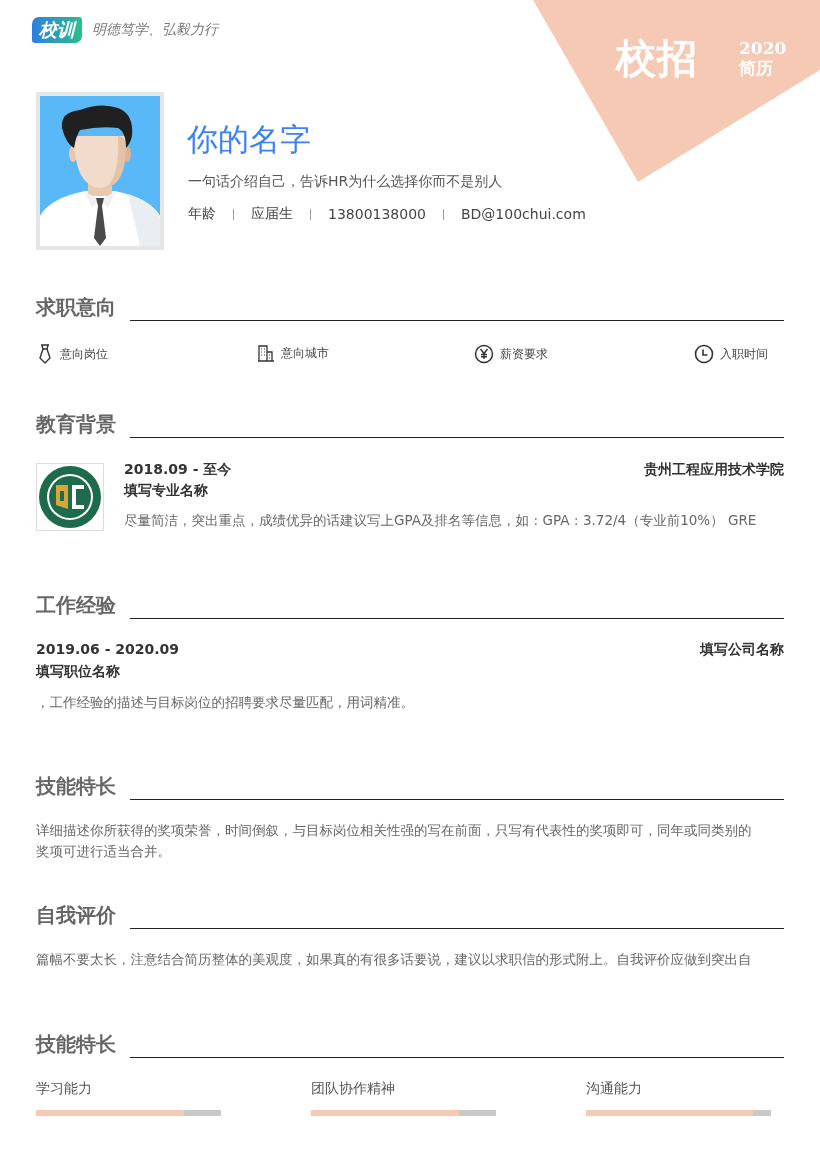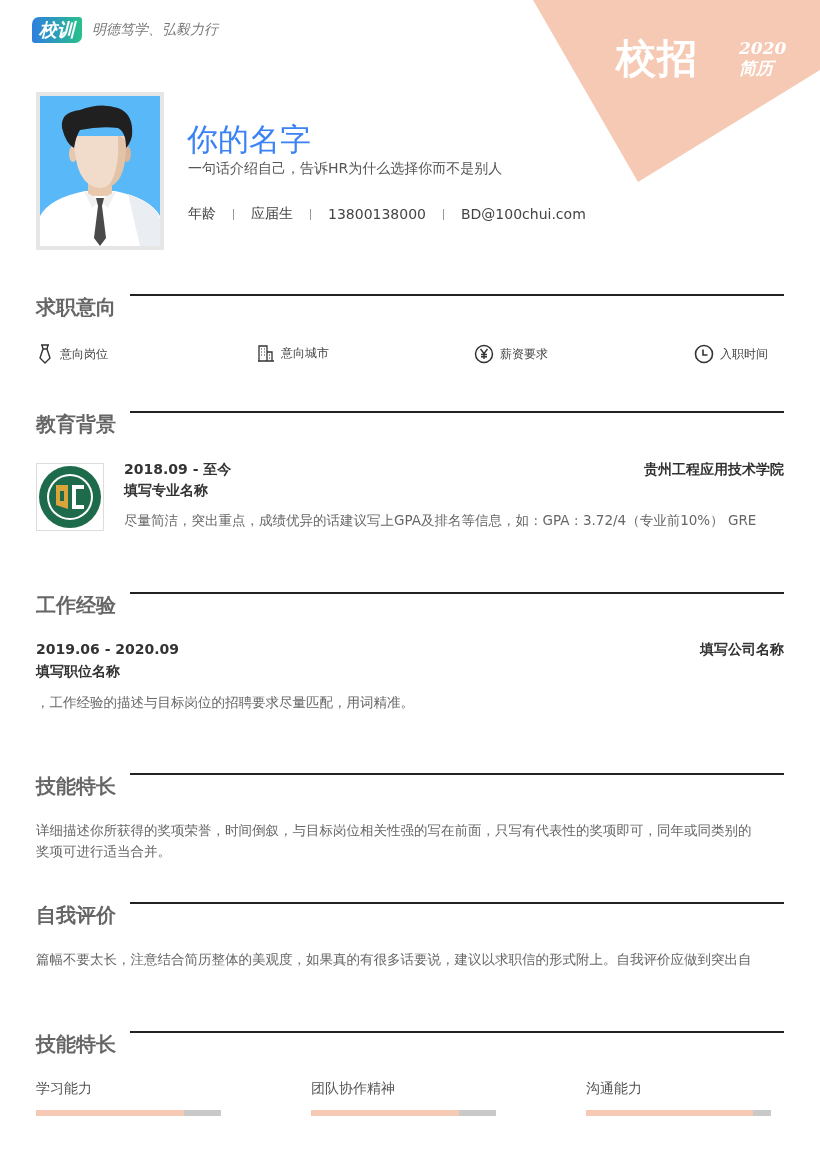--- a/index.html
+++ b/index.html
@@ -2,36 +2,36 @@
 <html><head>
 <meta charset="utf-8">
 <style>
   * { box-sizing: border-box; margin: 0; padding: 0; }
   html, body { width: 820px; height: 1160px; background: #ffffff; overflow: hidden; }
   body { position: relative; font-family: "DejaVu Sans", "Liberation Sans", sans-serif; color: #555; }
 
   .corner-triangle { position: absolute; left: 0; top: 0; width: 820px; height: 200px; pointer-events: none; }
   .corner-title { position: absolute; left: 616px; top: 36px; color: #fff; display: flex; align-items: center; gap: 39px; }
   .corner-title .big { font-family: "DejaVu Serif", "Liberation Serif", serif; font-size: 40px; font-weight: bold; letter-spacing: 1px; line-height: 44px; }
-  .corner-title .small { display: flex; flex-direction: column; margin-left: 2px; font-family: "DejaVu Serif", "Liberation Serif", serif; font-weight: bold; font-style: italic; }
+  .corner-title .small { display: flex; flex-direction: column; margin-left: 2px; font-family: "DejaVu Serif", "Liberation Serif", serif; font-weight: bold; }
   .corner-title .small span { font-size: 17px; line-height: 20px; }
 
   .motto { position: absolute; left: 32px; top: 17px; display: flex; align-items: center; }
   .motto-badge { background: linear-gradient(90deg, #2f7fe0 0%, #28c08a 100%); color: #fff; font-size: 18px; font-weight: bold; font-style: italic; padding: 1px 7px; border-radius: 7px 3px 7px 3px; line-height: 24px; }
   .motto-text { margin-left: 10px; font-size: 14px; color: #777; font-style: italic; }
 
   .photo-frame { position: absolute; left: 36px; top: 92px; width: 128px; height: 158px; background: #e6e6e6; padding: 4px; }
   .photo { width: 120px; height: 150px; background: #58b8f8; position: relative; overflow: hidden; }
 
   .name { position: absolute; left: 187px; top: 119px; font-size: 31px; color: #3b82f6; }
-  .intro { position: absolute; left: 188px; top: 160px; font-size: 14px; color: #555; }
+  .intro { position: absolute; left: 188px; top: 173px; font-size: 14px; color: #555; }
   .contact { position: absolute; left: 188px; top: 205px; display: flex; align-items: center; font-size: 14px; color: #444; }
   .contact .sep { width: 1px; height: 11px; background: #999; margin: 0 17px; }
 
-  .section-head { position: absolute; left: 36px; width: 748px; display: flex; align-items: flex-start; }
+  .section-head { position: absolute; left: 36px; width: 748px; display: flex; align-items: flex-end; }
   .section-head .title { font-size: 20px; font-weight: bold; color: #666; white-space: nowrap; }
   .section-head .rule { flex: 1; height: 1.5px; background: #222; margin-left: 14px; }
 
   .intent-row { position: absolute; left: 36px; top: 344px; width: 740px; height: 24px; }
   .intent-item { position: absolute; top: 0; display: flex; align-items: center; font-size: 12px; color: #444; }
   .intent-item svg { margin-right: 6px; }
 
   .edu-logo { position: absolute; left: 36px; top: 463px; width: 68px; height: 68px; border: 1px solid #ddd; display: flex; align-items: center; justify-content: center; background: #fff; }
   .bold-line { position: absolute; font-size: 14px; font-weight: bold; color: #333; }
   .para { position: absolute; font-size: 13.5px; color: #666; line-height: 21px; }

